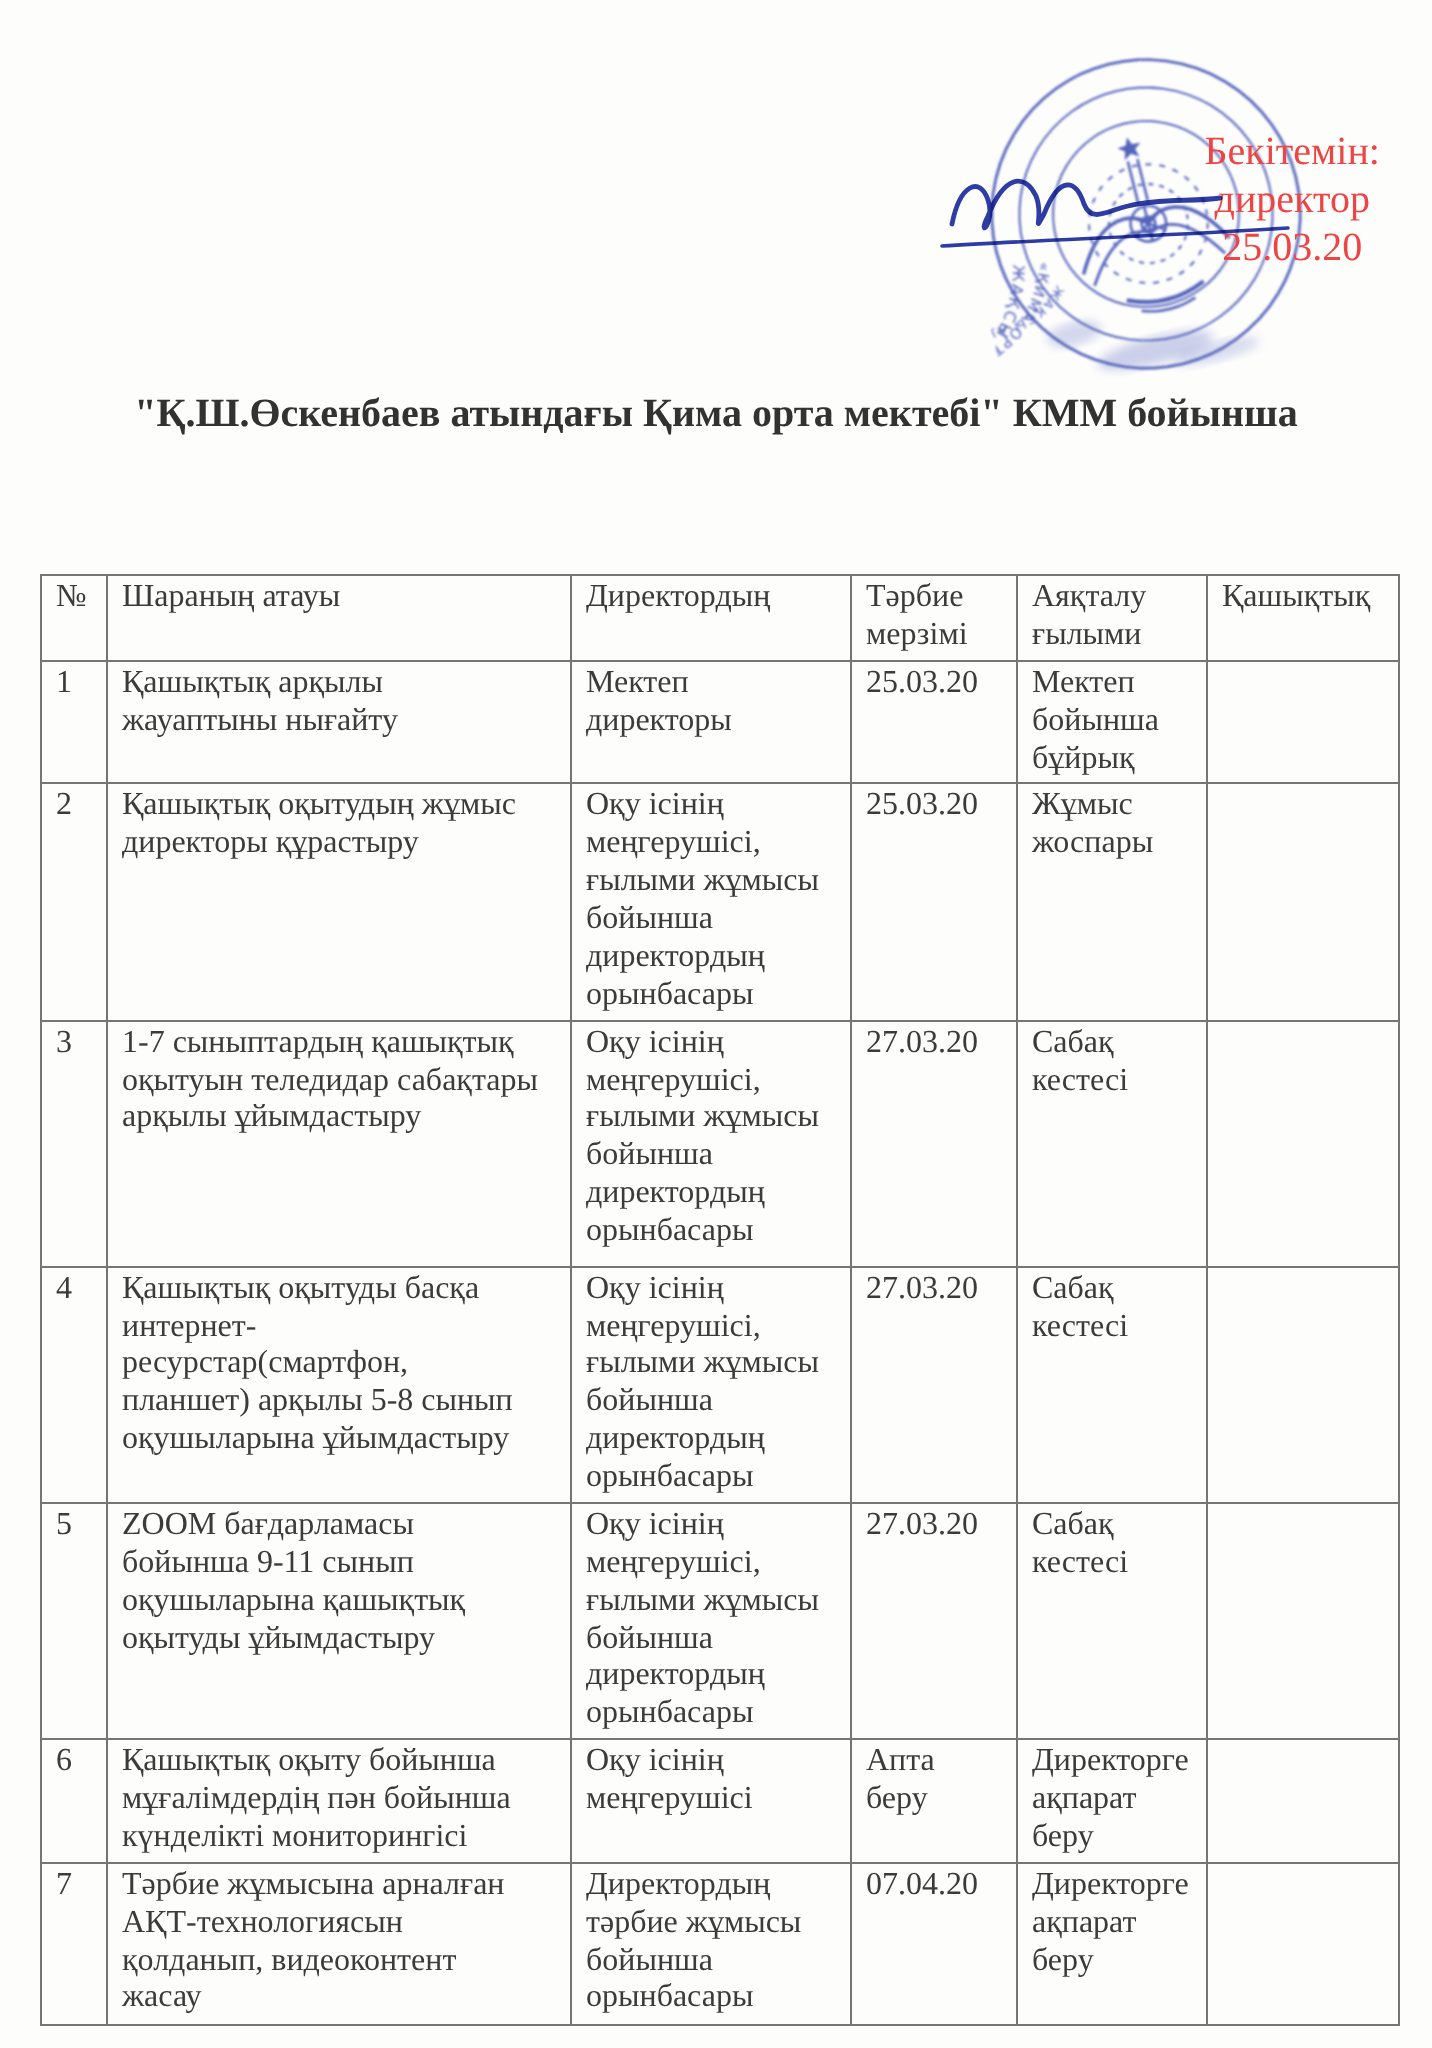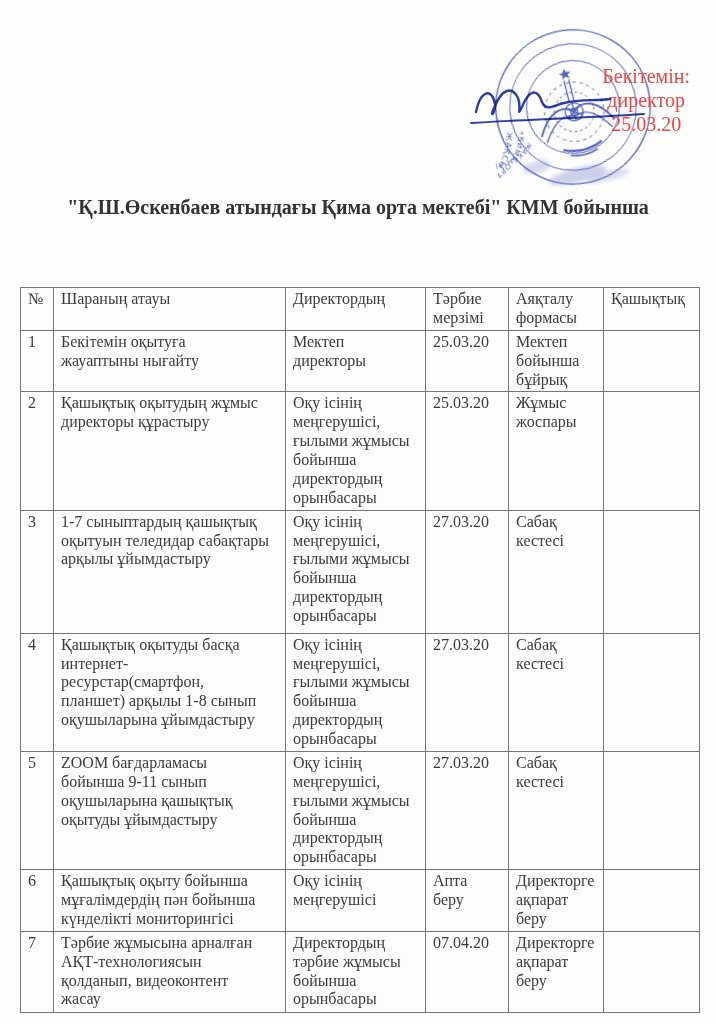--- a/index.html
+++ b/index.html
@@ -137,28 +137,28 @@
           <col class="c5">
       </colgroup>
       <thead>
         <tr>
           <th class="h-no">№</th>
           <th>Шараның  атауы</th>
           <th>Директордың</th>
           <th>Тәрбие
 мерзімі</th>
           <th>Аяқталу
-формасы</th>
+ғылыми</th>
           <th>Қашықтық</th>
         </tr>
       </thead>
       <tbody>
         <tr class="row-1">
           <td class="c-no">1</td>
-          <td>Бекітемін оқытуға
+          <td>Қашықтық арқылы
 жауаптыны нығайту</td>
           <td>Мектеп
 директоры</td>
           <td>25.03.20</td>
           <td>Мектеп
 бойынша
 бұйрық</td>
           <td></td>
         </tr>
         <tr class="row-2">
@@ -190,21 +190,21 @@
           <td>27.03.20</td>
           <td>Сабақ
 кестесі</td>
           <td></td>
         </tr>
         <tr class="row-4">
           <td class="c-no">4</td>
           <td>Қашықтық оқытуды  басқа
 интернет-
 ресурстар(смартфон,
-планшет) арқылы 1-8 сынып
+планшет) арқылы 5-8 сынып
 оқушыларына ұйымдастыру</td>
           <td>Оқу ісінің
 меңгерушісі,
 ғылыми жұмысы
 бойынша
 директордың
 орынбасары</td>
           <td>27.03.20</td>
           <td>Сабақ
 кестесі</td>

